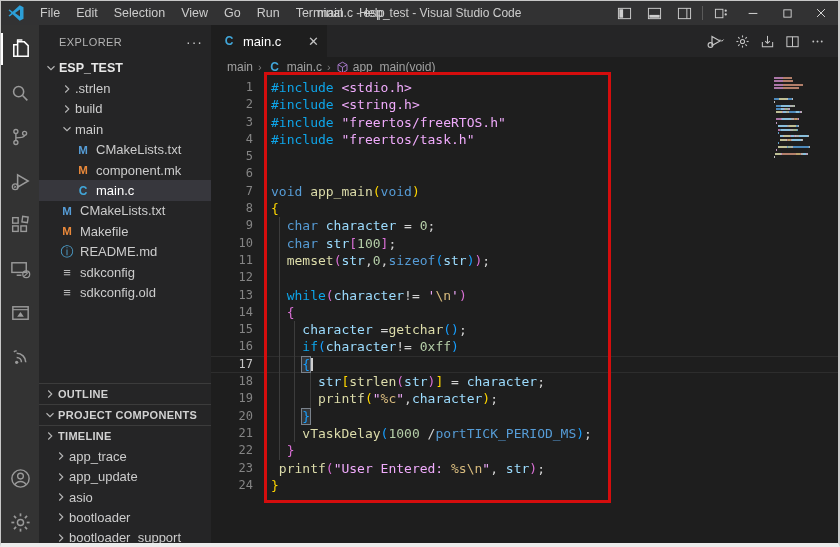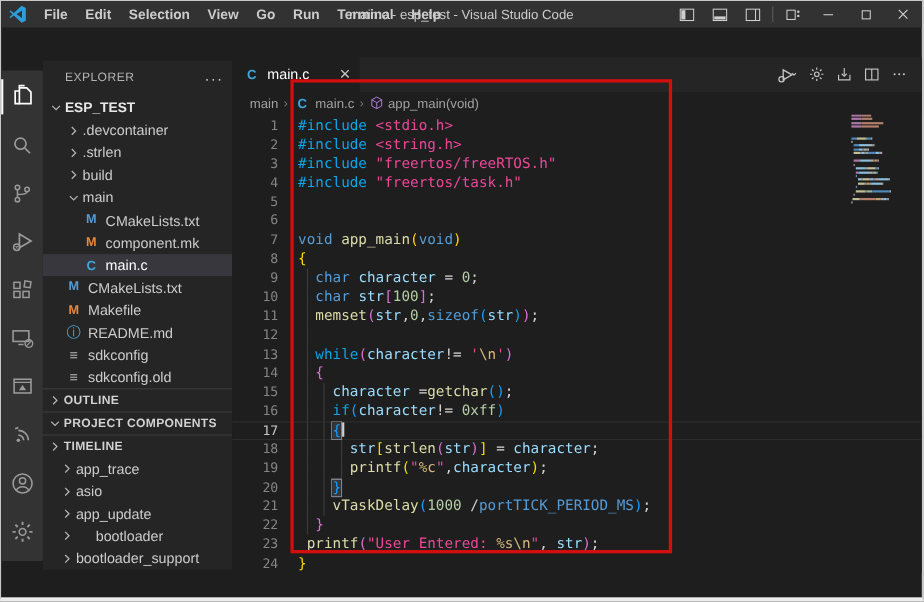--- a/index.html
+++ b/index.html
@@ -12,32 +12,32 @@
     border:1px solid #c8c8c8; border-right-width:2px; border-bottom:4px solid #ececec;
   }
 
   
   .titlebar {
     height:24px; background:#323233; display:flex; align-items:center;
     color:#cccccc; font-size:12px; position:relative;
   }
   .vscode-logo { width:16px; height:16px; margin:0 8px 0 7px; flex:0 0 auto; }
   .menubar { display:flex; align-items:center; gap:0; }
-  .menu-item { padding:0 8px; height:24px; line-height:24px; cursor:default; font-size:12.5px;font-weight:bold; }
+  .menu-item { padding:0 8px; height:24px; line-height:24px; cursor:default; font-size:12.5px; }
   .win-title {
     position:absolute; left:0; right:0; text-align:center; pointer-events:none;
     font-size:12px; color:#cccccc;
   }
   .tb-right { margin-left:auto; display:flex; align-items:center; height:24px; z-index:2; }
   .tb-icon { width:30px; height:24px; display:flex; align-items:center; justify-content:center; color:#cfcfcf; }
   .tb-divider { width:1px; height:14px; background:#5a5a5a; margin:0 3px; }
   .win-btn { width:34px; height:24px; display:flex; align-items:center; justify-content:center; color:#d8d8d8; }
 
   
-  .main { display:flex; height:523px;align-items:center; }
+  .main { display:flex; height:523px; }
 
   .activitybar {
     width:38px; background:#333333; display:flex; flex-direction:column; align-items:center;
     padding-top:2px; flex:0 0 auto;
   }
   .ab-item {
     width:38px; height:44px; display:flex; align-items:center; justify-content:center;
     color:#9a9a9a; position:relative;
   }
   .ab-item.active { color:#ffffff; }
@@ -99,21 +99,21 @@
   .ln {
     width:46px; flex:0 0 auto; text-align:right; padding-right:4px;
     color:#858585; font:12px/17.3px "DejaVu Sans Mono", monospace;
   }
   .code-line.current .ln { color:#c6c6c6; }
   .lc {
     position:relative; padding-left:14px; white-space:pre;
     font:13px/17.3px "DejaVu Sans Mono", monospace; color:#d4d4d4; flex:1;
   }
   .guide { position:absolute; top:0; bottom:0; width:1px; background:#3c3c3c; }
-  .tk-p{color:#0ea5e9} .tk-s{color:#ec4899} .tk-e{color:#d7ba7d} .tk-k{color:#569cd6}
+  .tk-p{color:#0ea5e9} .tk-s{color:#f0abfc} .tk-e{color:#d7ba7d} .tk-k{color:#569cd6}
   .tk-v{color:#9cdcfe} .tk-f{color:#dcdcaa} .tk-n{color:#b5cea8} .tk-w{color:#d4d4d4}
   .tk-1{color:#ffd700} .tk-2{color:#da70d6} .tk-3{color:#179fff}
   .tk-x{color:#179fff; box-shadow:0 0 0 1px #7a828c; background:rgba(110,118,129,.28);}
   .tk-c{display:inline-block; width:1.5px; height:13px; background:#cfcfcf; vertical-align:-2px; margin-left:1px;}
 
   
   .minimap { position:absolute; top:0; right:28px; width:36px; }
   .mm-line { display:flex; height:2px; margin-bottom:1.45px; }
   .mm-line span { height:2px; display:block; }
 
@@ -294,28 +294,20 @@
               </svg>
             </span>
             <span>ESP_TEST</span>
           </div>
           <div class="tree-row" style="padding-left: 20px;">
             <span class="tw-chevron">
               <svg viewBox="0 0 16 16" width="14" height="14">
                 <path d="M6 4l4 4-4 4" fill="none" stroke="currentColor" stroke-width="1.3"></path>
               </svg>
             </span>
-            <span>.devcontainer</span>
-          </div>
-          <div class="tree-row" style="padding-left: 20px;">
-            <span class="tw-chevron">
-              <svg viewBox="0 0 16 16" width="14" height="14">
-                <path d="M6 4l4 4-4 4" fill="none" stroke="currentColor" stroke-width="1.3"></path>
-              </svg>
-            </span>
             <span>.strlen</span>
           </div>
           <div class="tree-row" style="padding-left: 20px;">
             <span class="tw-chevron">
               <svg viewBox="0 0 16 16" width="14" height="14">
                 <path d="M6 4l4 4-4 4" fill="none" stroke="currentColor" stroke-width="1.3"></path>
               </svg>
             </span>
             <span>build</span>
           </div>
@@ -393,31 +385,31 @@
                 </svg>
               </span>
               <span>app_trace</span>
             </div>
             <div class="tree-row" style="padding-left: 14px;">
               <span class="tw-chevron">
                 <svg viewBox="0 0 16 16" width="14" height="14">
                   <path d="M6 4l4 4-4 4" fill="none" stroke="currentColor" stroke-width="1.3"></path>
                 </svg>
               </span>
-              <span>asio</span>
+              <span>app_update</span>
             </div>
             <div class="tree-row" style="padding-left: 14px;">
               <span class="tw-chevron">
                 <svg viewBox="0 0 16 16" width="14" height="14">
                   <path d="M6 4l4 4-4 4" fill="none" stroke="currentColor" stroke-width="1.3"></path>
                 </svg>
               </span>
-              <span>app_update</span>
-            </div>
-            <div class="tree-row" style="padding-left: 14px; gap: 18px;">
+              <span>asio</span>
+            </div>
+            <div class="tree-row" style="padding-left: 14px;">
               <span class="tw-chevron">
                 <svg viewBox="0 0 16 16" width="14" height="14">
                   <path d="M6 4l4 4-4 4" fill="none" stroke="currentColor" stroke-width="1.3"></path>
                 </svg>
               </span>
               <span>bootloader</span>
             </div>
             <div class="tree-row" style="padding-left: 14px;">
               <span class="tw-chevron">
                 <svg viewBox="0 0 16 16" width="14" height="14">

